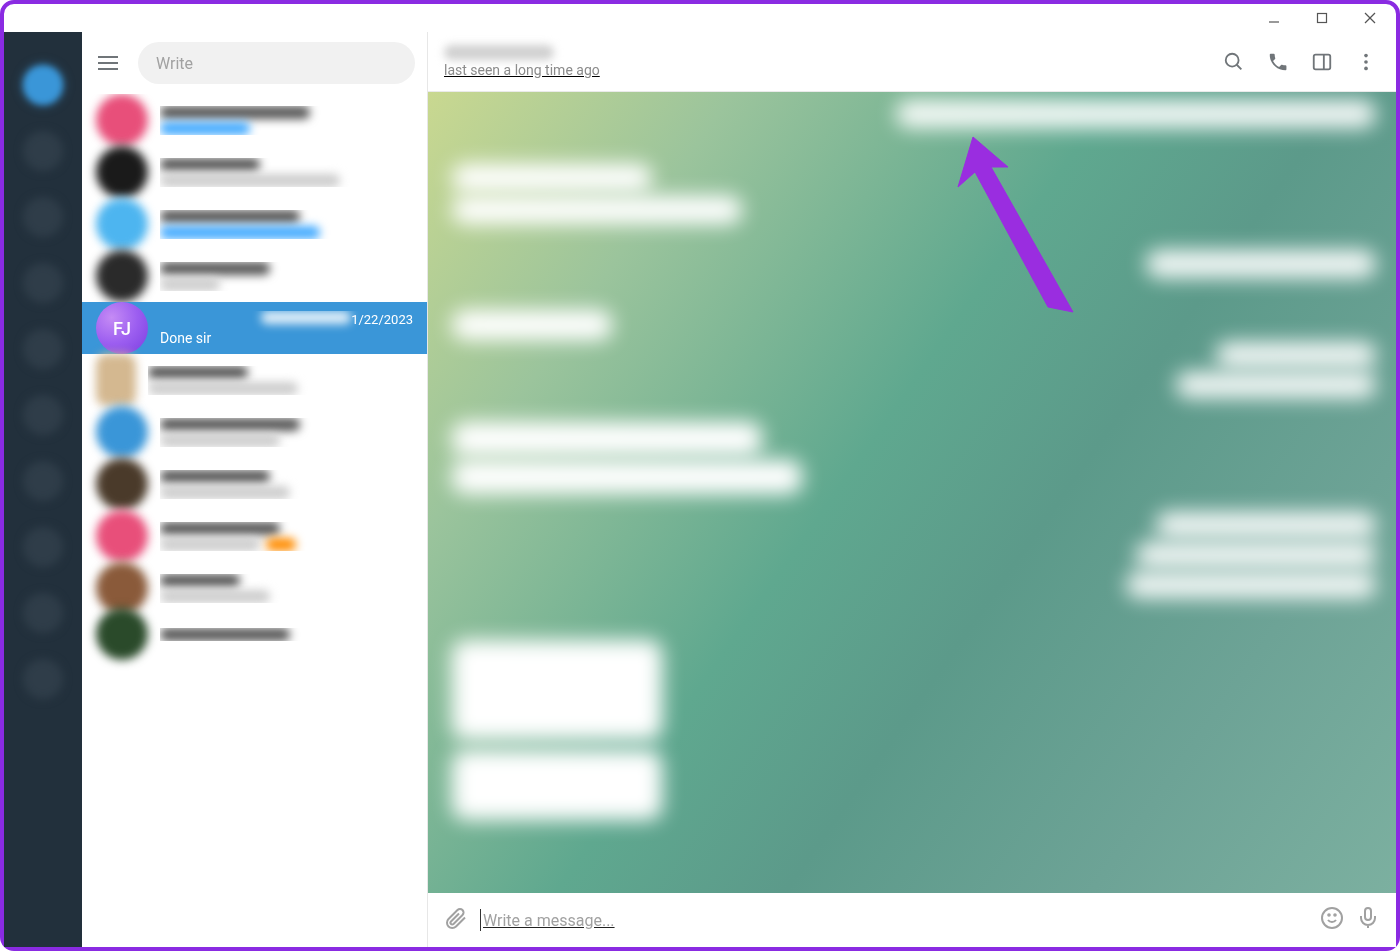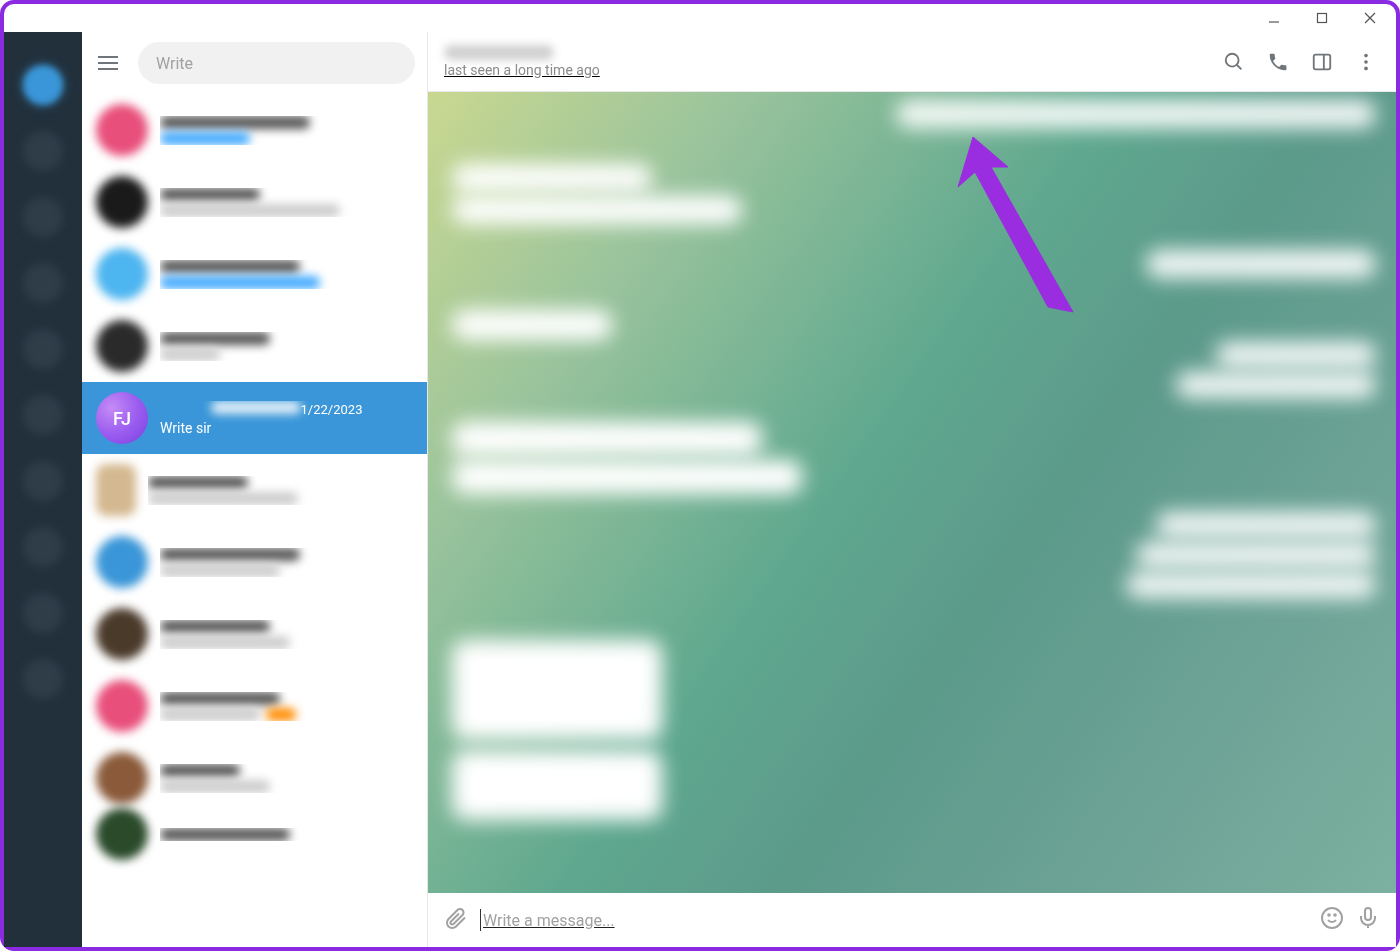--- a/index.html
+++ b/index.html
@@ -20,26 +20,26 @@
     .dark-circle.active { background: #3a96d8; filter: blur(3px); box-shadow: 0 0 8px rgba(58,150,216,0.5); }
     
     
     .chat-list { width: 346px; background: #fff; display: flex; flex-direction: column; border-right: 1px solid #e7e7e7; }
     .chat-list-top { display: flex; align-items: center; padding: 10px 12px 10px 6px; gap: 10px; }
     .hamburger { width: 40px; height: 40px; display: flex; align-items: center; justify-content: center; color: #707579; cursor: pointer; }
     .hamburger svg { width: 20px; height: 14px; }
     .search-box { flex: 1; height: 42px; background: #f1f1f1; border-radius: 21px; display: flex; align-items: center; padding: 0 18px; color: #a1a1a1; font-size: 16px; }
     
     .chats { flex: 1; overflow: hidden; }
-    .chat-item { height: 72px; display: flex; align-items: center; padding: 0 14px; gap: 12px; position: relative; }
+    .chat-item { height: 52px; display: flex; align-items: center; padding: 0 14px; gap: 12px; position: relative; }
     .chat-item.selected { background: #3a96d8; }
     .avatar { width: 52px; height: 52px; border-radius: 50%; flex-shrink: 0; }
     .avatar.blur { filter: blur(5px); }
     .chat-item-text { flex: 1; display: flex; flex-direction: column; gap: 3px; overflow: hidden; }
-    .chat-name-row { display: flex; justify-content: center; align-items: baseline; }
+    .chat-name-row { display: flex; justify-content: flex-end; align-items: baseline; }
     .chat-date { font-size: 13px; color: #a1a1a1; }
     .chat-preview { font-size: 14px; color: #a1a1a1; }
     .chat-item.selected .chat-name, .chat-item.selected .chat-date, .chat-item.selected .chat-preview { color: #fff; }
     
     .blur-placeholder { height: 13px; border-radius: 6px; background: #ccc; filter: blur(5px); }
     .blur-placeholder.accent { background: #42aaff; }
     .blur-placeholder.dark { background: #555; }
     .blur-placeholder.white-sel { background: rgba(255,255,255,0.85); }
     
     .avatar-fj { background: radial-gradient(circle at 30% 30%, #c58bf5, #9c5ef0, #7a3de0); display: flex; align-items: center; justify-content: center; color: #fff; font-size: 18px; font-weight: 500; }
@@ -171,21 +171,21 @@
             </div>
         </div>
 
         <div class="chat-item selected">
           <div class="avatar avatar-fj">FJ</div>
           <div class="chat-item-text">
             <div class="chat-name-row">
               <div class="blur-placeholder white-sel" style="width:90px;"></div>
               <div class="chat-date">1/22/2023</div>
             </div>
-            <div class="chat-preview">Write sir</div>
+            <div class="chat-preview">Done sir</div>
           </div>
         </div>
 
         <div class="chat-item">
           <div class="avatar blur" style="background:#d4b890; border-radius:10px; width:40px; height:52px;"></div>
           <div class="chat-item-text">
               <div class="blur-placeholder dark" style="width:100px;"></div>
               <div class="blur-placeholder" style="width:150px;"></div>
             </div>
         </div>

